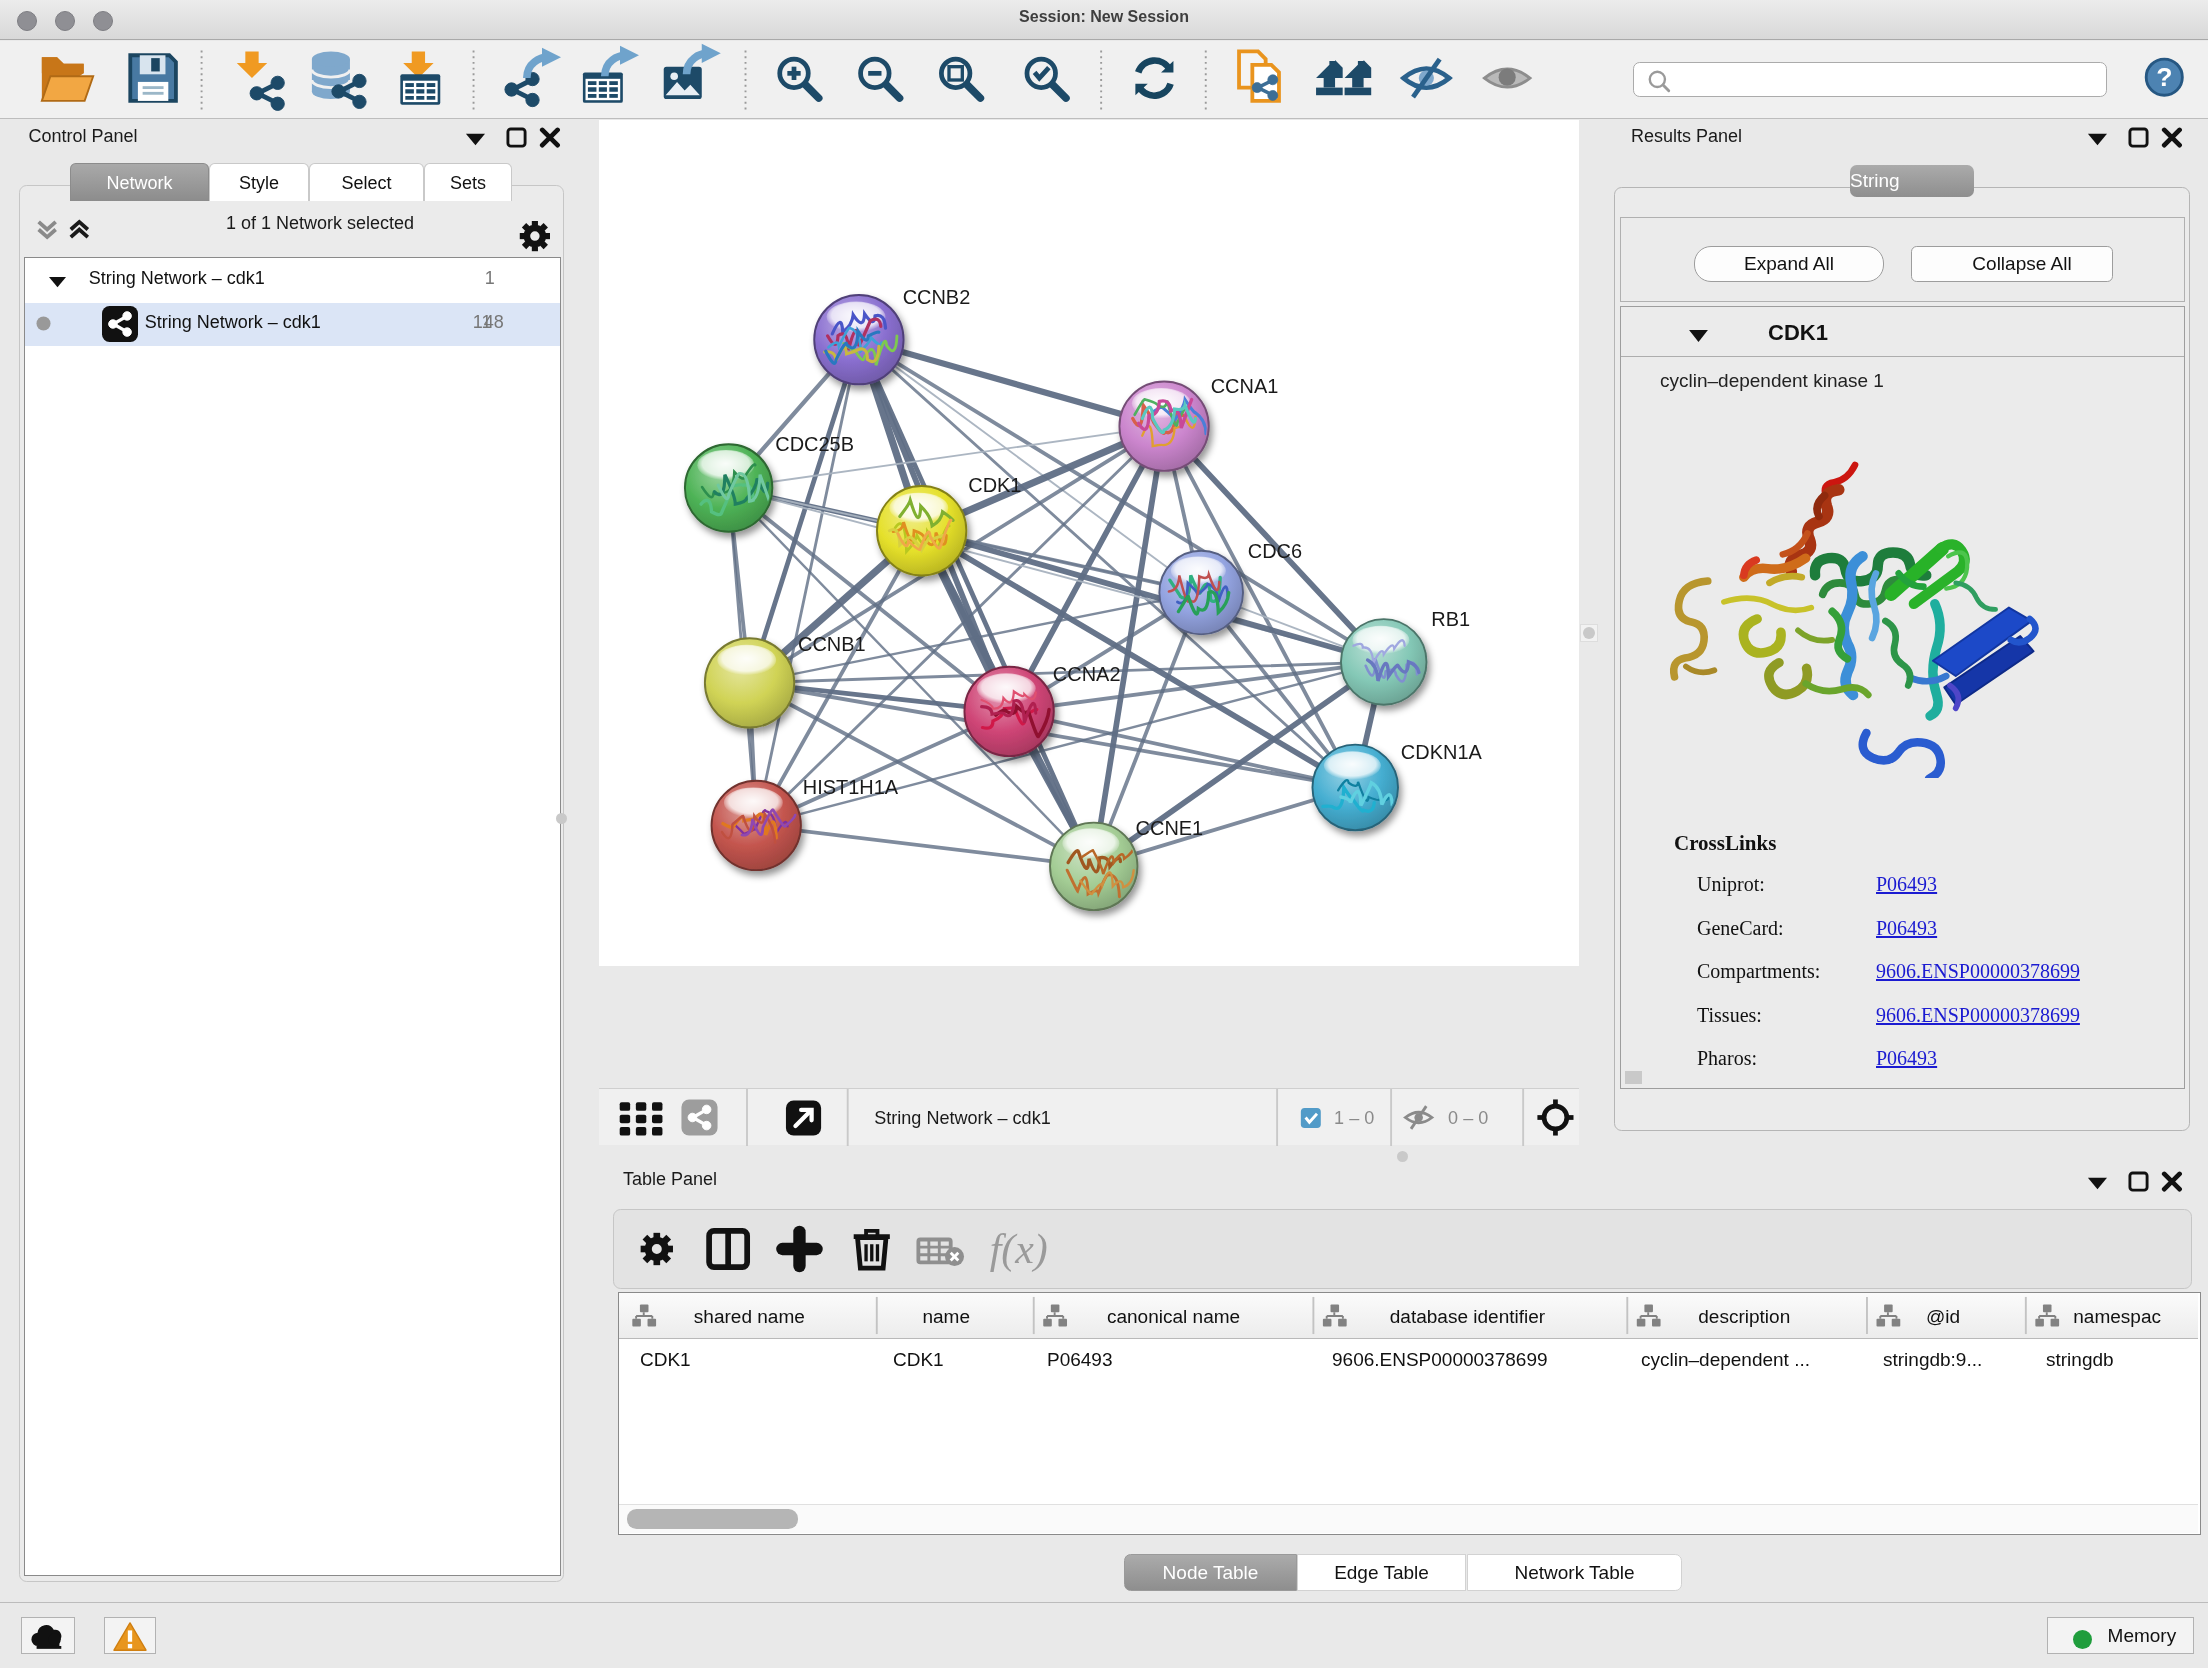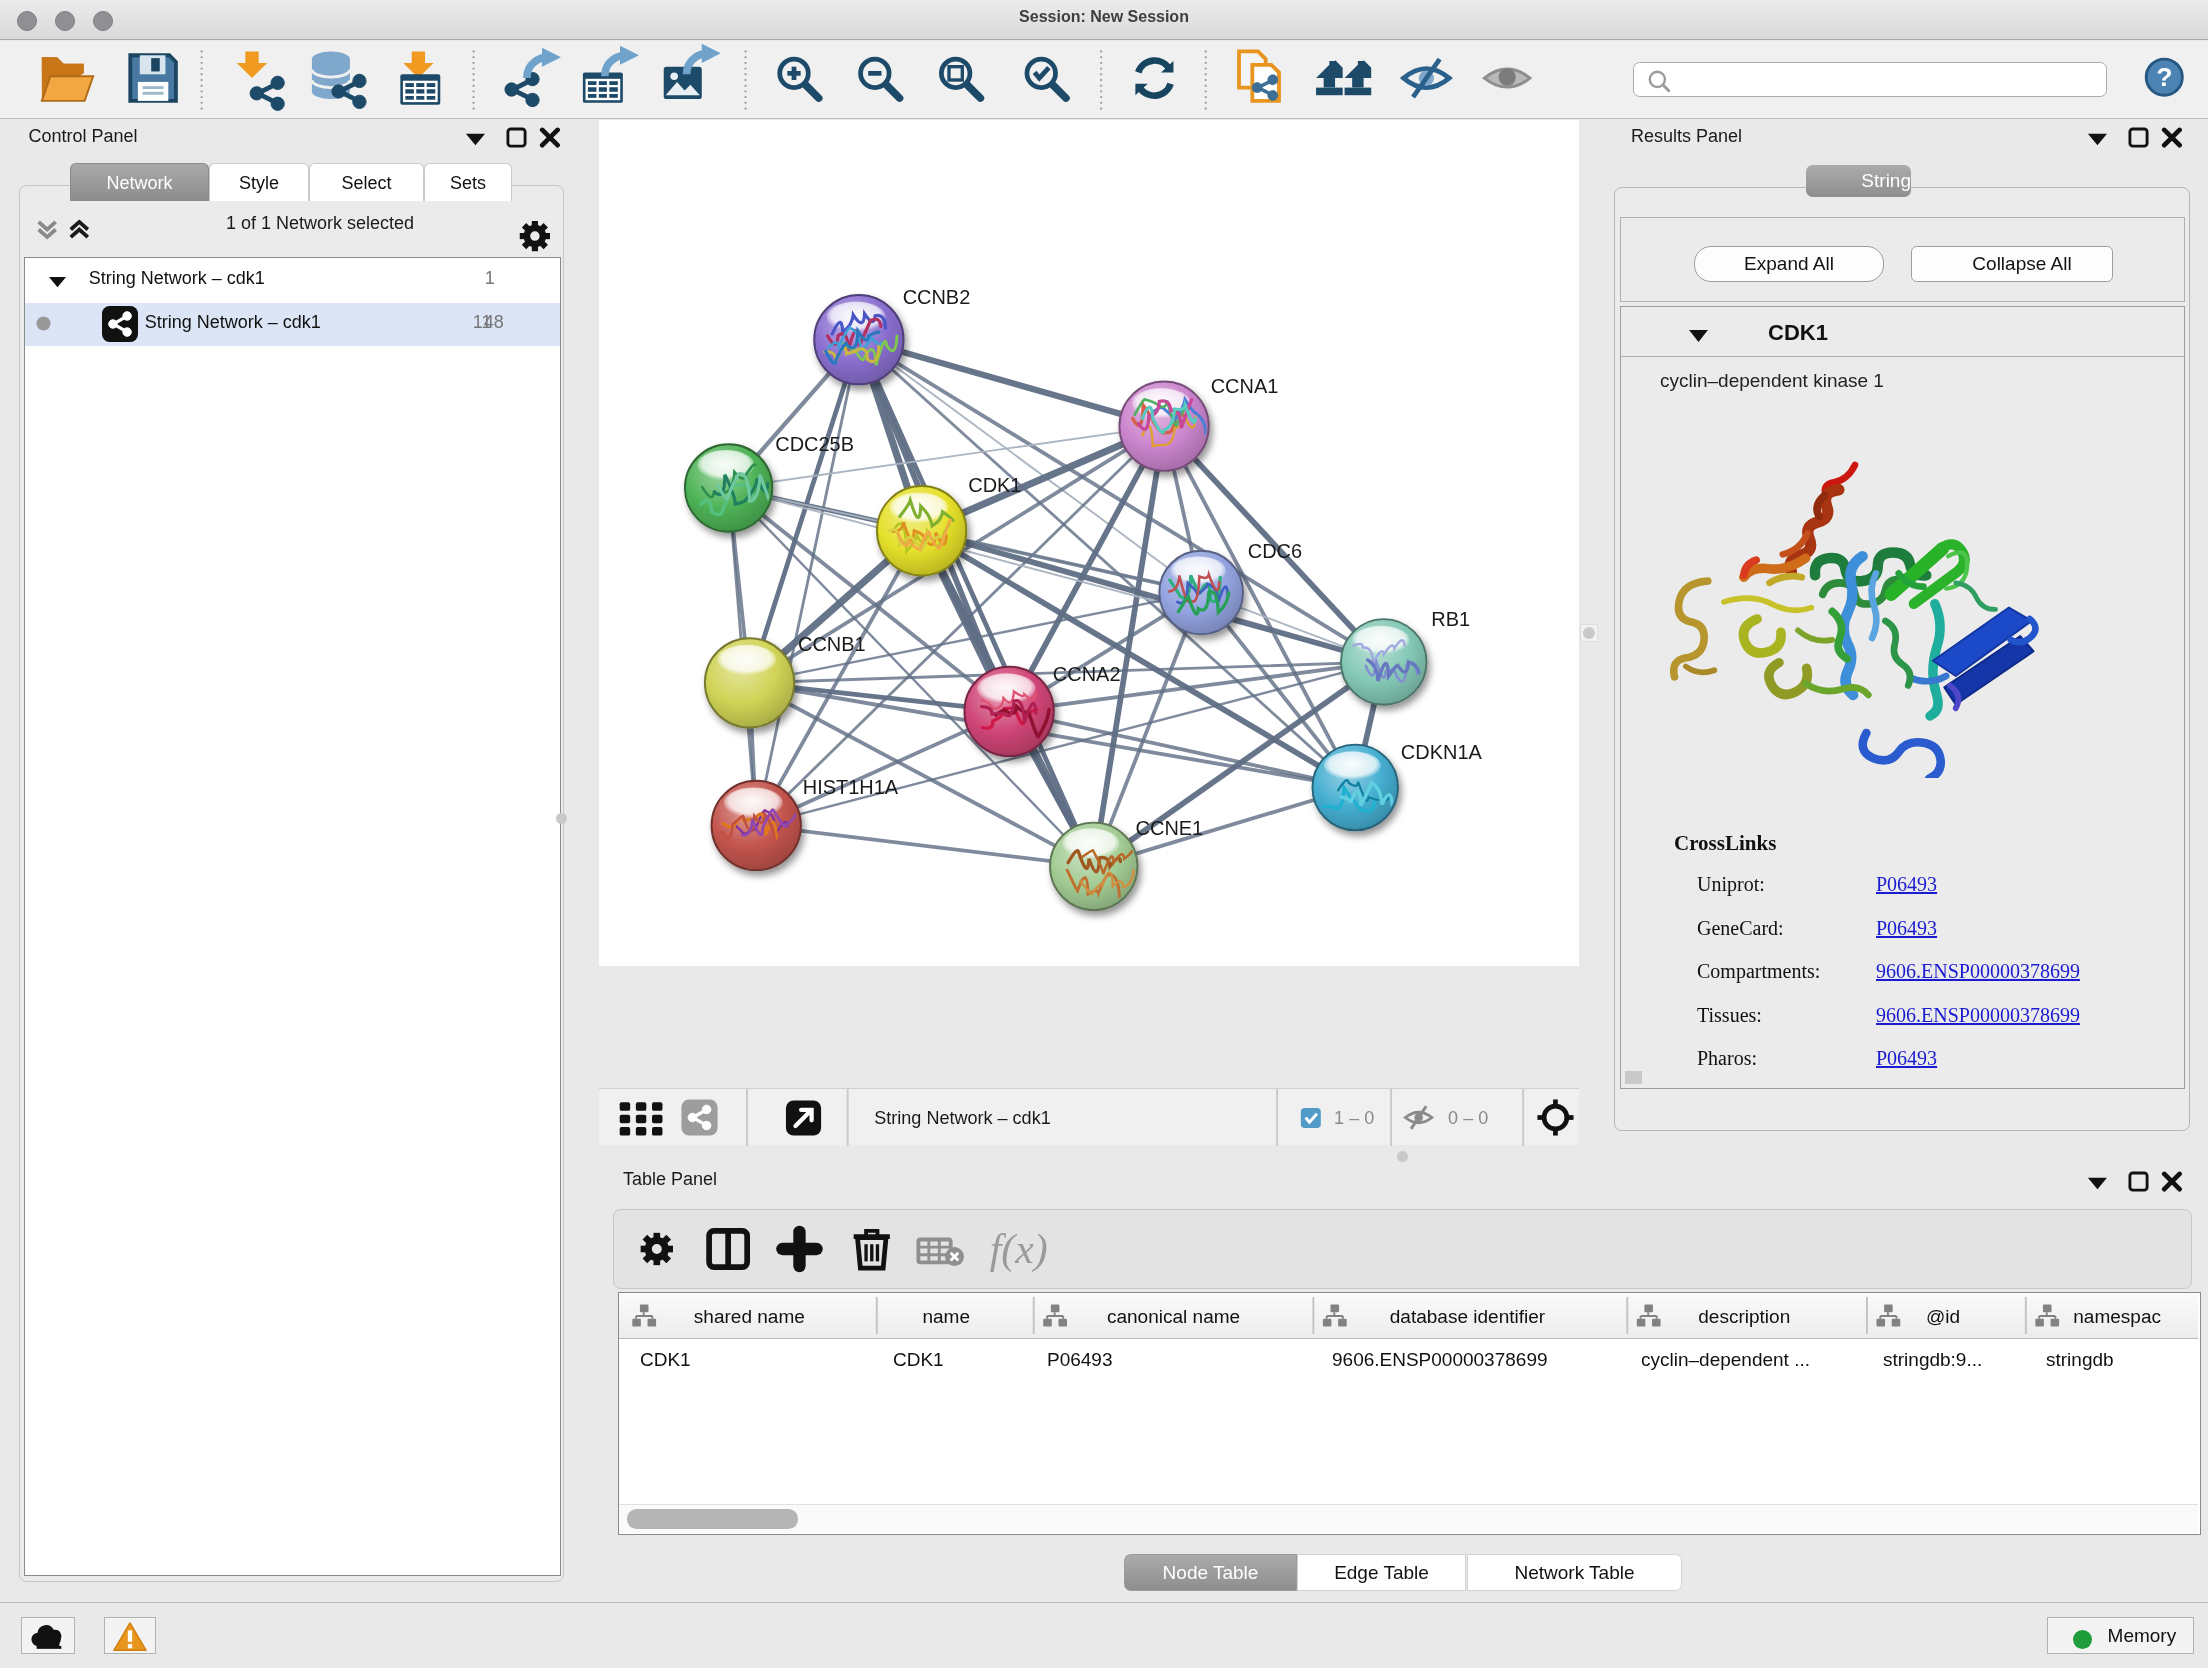--- a/index.html
+++ b/index.html
@@ -654,21 +654,21 @@
   </svg>
 </div>
 
 <div class="abs" style="left:1580px;top:624px;width:18px;height:18px;background:#f2f2f2;border:1px solid #ddd;"></div>
 <div class="abs" style="left:1583px;top:627px;width:12.4px;height:12.4px;border-radius:50%;background:#c9c9c9;"></div>
 <div class="abs" style="left:556px;top:813px;width:11.4px;height:11.4px;border-radius:50%;background:#c9c9c9;"></div>
 <div class="abs" style="left:1397px;top:1151px;width:11.4px;height:11.4px;border-radius:50%;background:#c9c9c9;"></div>
 
 <div class="ptitle" style="position:absolute;left:1631px;top:126px;">Results Panel</div>
 <div id="rp-box"></div>
-<div style="position:absolute;left:1806px;top:165px;width:105px;height:32px;background:linear-gradient(#ababab,#8e8e8e);border-radius:6.7px;color:#fff;font-size:19px;text-align:right;line-height:31px;">String</div>
+<div style="position:absolute;left:1850px;top:165px;width:124px;height:32px;background:linear-gradient(#ababab,#8e8e8e);border-radius:6.7px;color:#fff;font-size:19px;text-align:left;line-height:31px;">String</div>
 <div style="position:absolute;left:1620px;top:217px;width:565px;height:85px;background:#ebebeb;border:1px solid #b0b0b0;">
   <div class="rbtn" style="left:73px;width:190px;border-radius:17px;">Expand All</div>
   <div class="rbtn" style="left:290px;width:202px;padding-left:20px;">Collapse All</div>
 </div>
 <div id="cdk1box">
   <svg width="21" height="16" viewBox="0 0 22 17" style="position:absolute;left:67px;top:21px;">
       <path d="M 1,2 h20 l-10,13 z" fill="#111"></path>
     </svg>
   <span style="position:absolute;left:147px;top:13.3px;font-size:22px;font-weight:bold;color:#111;">CDK1</span>
   <div style="position:absolute;left:0;top:49px;width:100%;border-top:1px solid #adadad;"></div>

